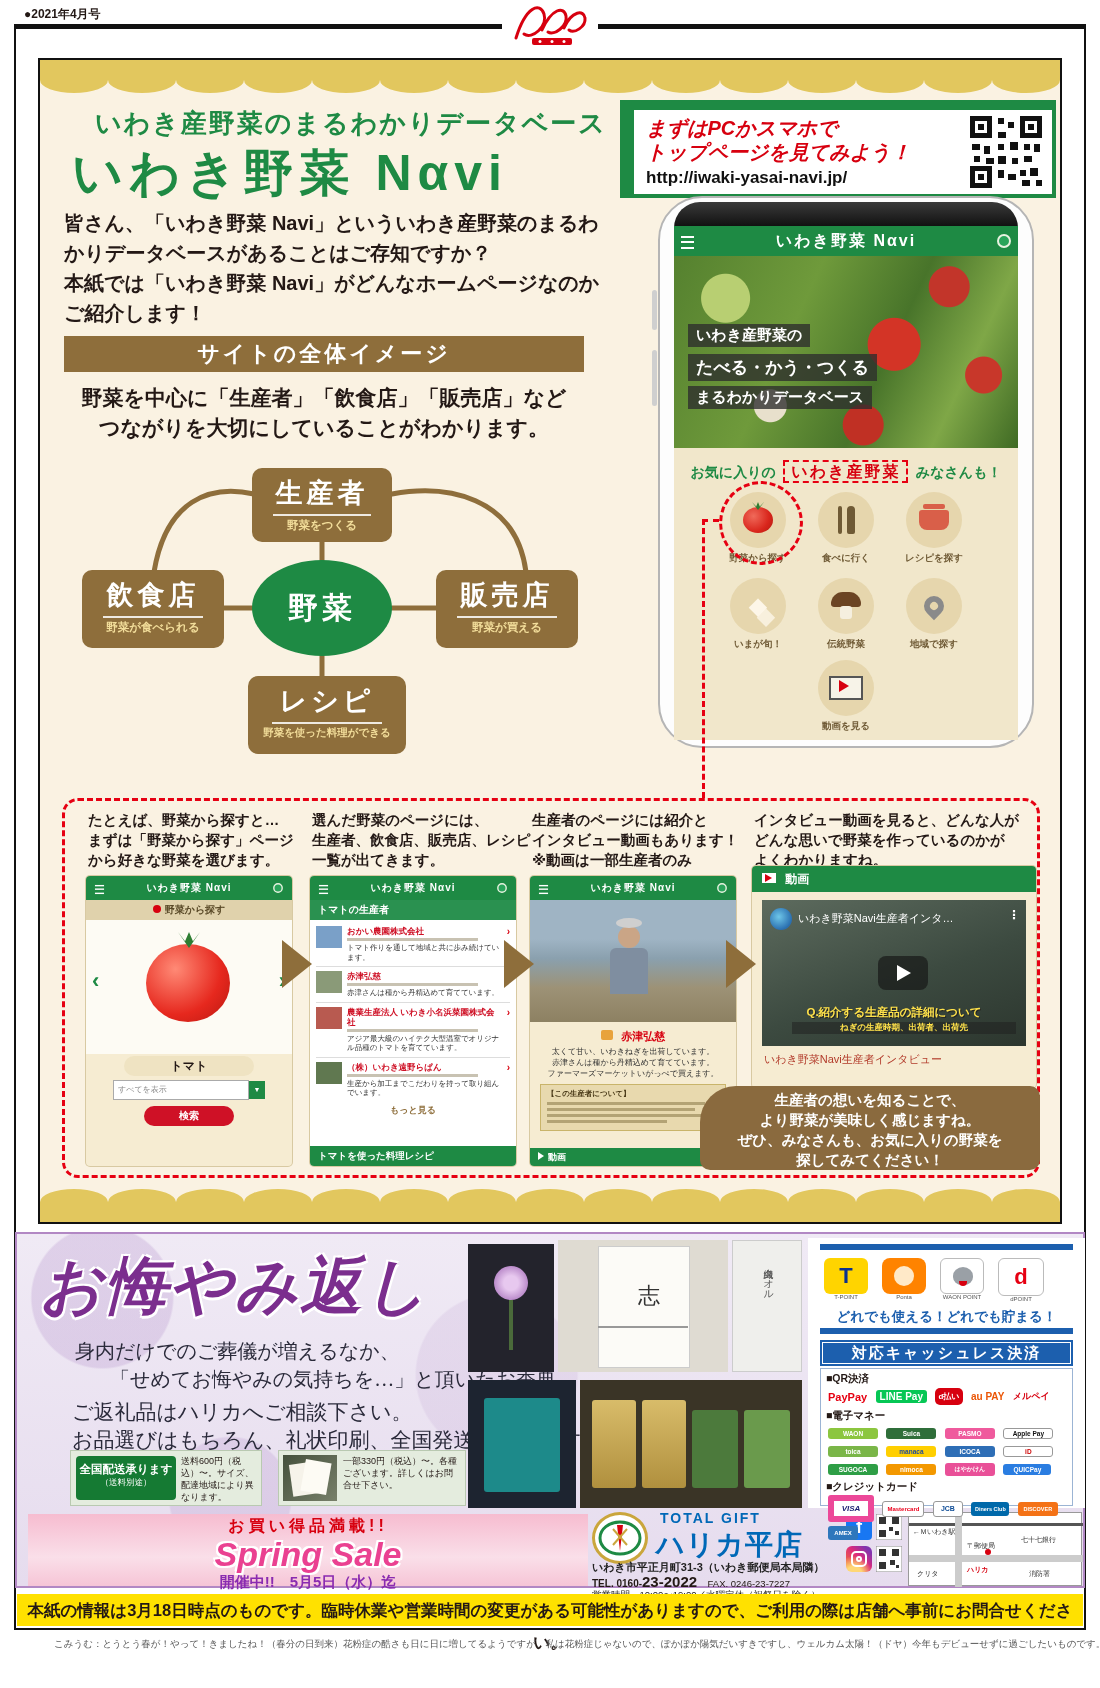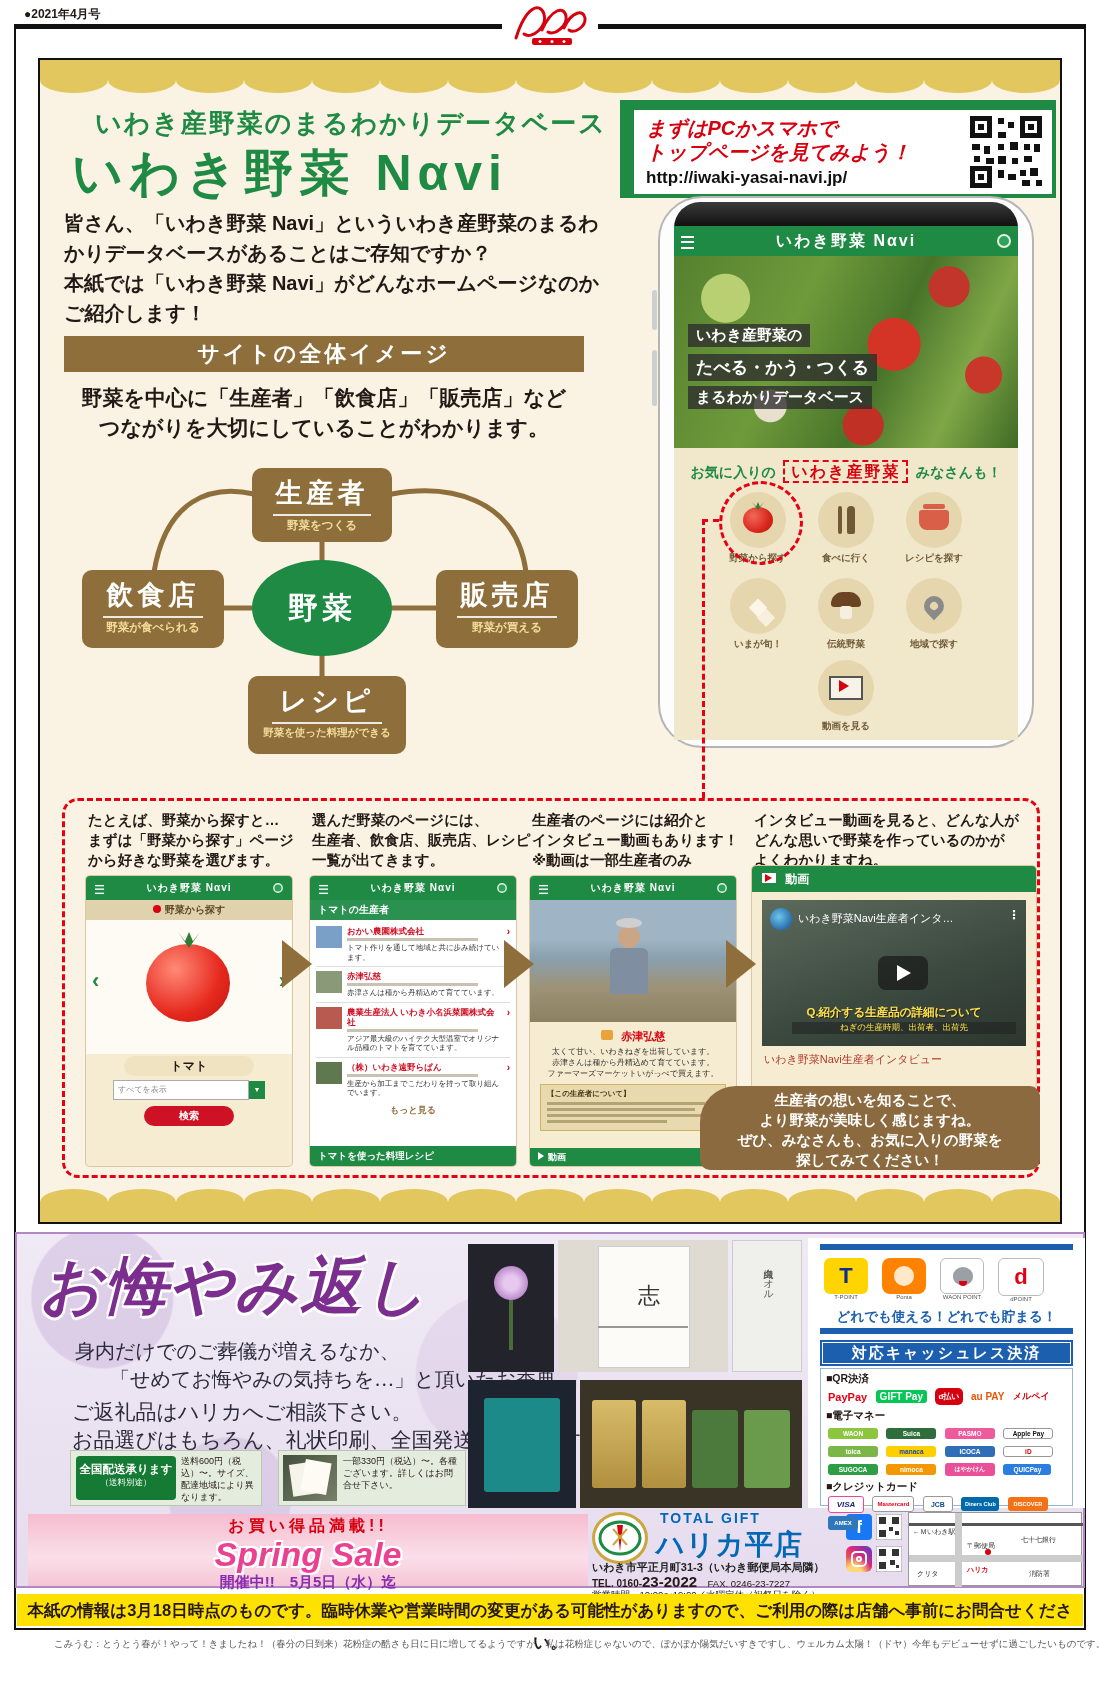--- a/index.html
+++ b/index.html
@@ -379,21 +379,21 @@
       <span>動画</span>
     </div>
     <div style="position:relative;margin:8px 10px 0;height:146px;background:linear-gradient(160deg,#5d6b5e,#3c4a40 55%,#2c362e);">
       <div style="position:absolute;left:8px;top:8px;width:22px;height:22px;border-radius:50%;background:radial-gradient(circle at 40% 40%, #6ec6e8, #2a6fb0 70%);"></div>
       <div class="w" style="position:absolute;left:36px;top:11px;font-size:11px;">いわき野菜Navi生産者インタ…</div>
       <div class="w b" style="position:absolute;right:6px;top:8px;font-size:12px;">⋮</div>
       <div style="position:absolute;left:116px;top:56px;width:50px;height:34px;background:rgba(20,20,20,.65);border-radius:8px;">
         <div style="position:absolute;left:19px;top:9px;width:0;height:0;border-top:8px solid transparent;border-bottom:8px solid transparent;border-left:14px solid #fff;"></div>
       </div>
       <div class="c b" style="position:absolute;left:0;bottom:26px;width:100%;font-size:11.5px;color:#ffe24a;text-shadow:1px 1px 0 #222;">Q.紹介する生産品の詳細について</div>
-      <div class="c" style="position:absolute;left:30px;bottom:12px;width:224px;font-size:8.5px;color:#ffe24a;background:rgba(30,30,30,.5);">ねぎの生産時期、出荷者、出荷先</div>
+      <div class="c" style="position:absolute;left:30px;bottom:12px;width:224px;font-size:8.5px;color:#ffe24a;background:rgba(30,30,30,.5);font-weight:bold;">ねぎの生産時期、出荷者、出荷先</div>
     </div>
     <div style="margin:6px 12px 0;font-size:11px;color:#b23a2a;">いわき野菜Navi生産者インタビュー</div>
   </div>
 
   <div class="a tri" style="left:282px;top:940px;z-index:2;"></div>
   <div class="a tri" style="left:504px;top:940px;z-index:2;"></div>
   <div class="a tri" style="left:726px;top:940px;z-index:2;"></div>
 
   <div class="a c w b" style="left:700px;top:1086px;width:340px;height:84px;background:#8a6a3e;border-radius:36px 10px 10px 10px;font-size:14.5px;line-height:20px;padding-top:4px;box-sizing:border-box;">
     <div>生産者の想いを知ることで、</div>
@@ -539,21 +539,21 @@
         <div style="font-size:6px;color:#555;">dPOINT</div>
       </div>
     </div>
     <div class="c b" style="position:absolute;left:0;top:70px;width:100%;font-size:13.5px;color:#1c5fae;">どれでも使える！どれでも貯まる！</div>
     <div style="position:absolute;left:12px;top:90px;width:253px;height:6px;background:#1c5fae;"></div>
     <div class="c w b" style="position:absolute;left:12px;top:102px;width:253px;height:26px;line-height:26px;background:#1c5fae;font-size:15px;letter-spacing:2px;box-shadow:inset 0 0 0 2px #1c5fae, inset 0 0 0 3px #fff;">対応キャッシュレス決済</div>
     <div style="position:absolute;left:12px;top:130px;width:253px;height:138px;border:1px solid #9bb4d4;box-sizing:border-box;padding:3px 5px;">
       <div class="b" style="font-size:10.5px;">■QR決済</div>
       <div style="margin-top:1px;">
         <span class="paychip" style="color:#e60012;font-size:11px;">PayPay</span>
-        <span class="paychip" style="color:#111;font-size:10px;background:#06c755;color:#fff;padding:1px 4px;">GIFT Pay</span>
+        <span class="paychip" style="color:#111;font-size:10px;background:#06c755;color:#fff;padding:1px 4px;">LINE Pay</span>
         <span class="paychip" style="background:#d7000f;color:#fff;font-size:8px;padding:3px 3px;border-radius:5px;">d払い</span>
         <span class="paychip" style="color:#eb5505;font-size:10px;">au PAY</span>
         <span class="paychip" style="color:#d7000f;font-size:9px;">メルペイ</span>
       </div>
       <div class="b" style="font-size:10.5px;margin-top:3px;">■電子マネー</div>
       <div>
         <span class="paychip" style="background:#8cc63f;color:#fff;font-size:6.5px;width:50px;padding:2px 0;">WAON</span>
         <span class="paychip" style="background:#2f6e3a;color:#fff;font-size:6.5px;width:50px;padding:2px 0;">Suica</span>
         <span class="paychip" style="background:#ef5a9d;color:#fff;font-size:6.5px;width:50px;padding:2px 0;">PASMO</span>
         <span class="paychip" style="background:#fff;border:1px solid #999;color:#111;font-size:6.5px;width:48px;padding:1px 0;">Apple Pay</span>
@@ -561,21 +561,21 @@
         <span class="paychip" style="background:#ffcf00;color:#1a4a9e;font-size:6.5px;width:50px;padding:2px 0;">manaca</span>
         <span class="paychip" style="background:#2e6eb6;color:#fff;font-size:6.5px;width:50px;padding:2px 0;">ICOCA</span>
         <span class="paychip" style="background:#fff;border:1px solid #999;color:#c00;font-size:6.5px;width:48px;padding:1px 0;">iD</span>
         <span class="paychip" style="background:#2e9e46;color:#fff;font-size:6.5px;width:50px;padding:2px 0;">SUGOCA</span>
         <span class="paychip" style="background:#f39800;color:#fff;font-size:6.5px;width:50px;padding:2px 0;">nimoca</span>
         <span class="paychip" style="background:#e95098;color:#fff;font-size:6px;width:50px;padding:2px 0;">はやかけん</span>
         <span class="paychip" style="background:#2a7de1;color:#fff;font-size:6.5px;width:48px;padding:2px 0;">QUICPay</span>
       </div>
       <div class="b" style="font-size:10.5px;margin-top:3px;">■クレジットカード</div>
       <div>
-        <span class="paychip" style="background:#fff;border:1px solid #ec4899;color:#1a1f71;font-style:italic;font-size:8px;width:34px;padding:3px 0;">VISA</span>
+        <span class="paychip" style="background:#fff;border:6px solid #ec4899;color:#1a1f71;font-style:italic;font-size:8px;width:34px;padding:3px 0;">VISA</span>
         <span class="paychip" style="background:#fff;border:1px solid #999;color:#eb001b;font-size:6px;width:40px;padding:4px 0;">Mastercard</span>
         <span class="paychip" style="background:#fff;border:1px solid #999;color:#0e4c96;font-size:7px;width:28px;padding:3.5px 0;">JCB</span>
         <span class="paychip" style="background:#0069aa;color:#fff;font-size:5.5px;width:38px;padding:4px 0;">Diners Club</span>
         <span class="paychip" style="background:#f47216;color:#fff;font-size:5.5px;width:40px;padding:4px 0;">DISCOVER</span>
         <span class="paychip" style="background:#2e77bc;color:#fff;font-size:6px;width:30px;padding:4px 0;">AMEX</span>
       </div>
     </div>
   </div>
 
   <div class="a c b" style="left:17px;top:1594px;width:1066px;height:32px;line-height:32px;background:#ffe100;font-size:16.5px;">本紙の情報は3月18日時点のものです。臨時休業や営業時間の変更がある可能性がありますので、ご利用の際は店舗へ事前にお問合せください。</div>

